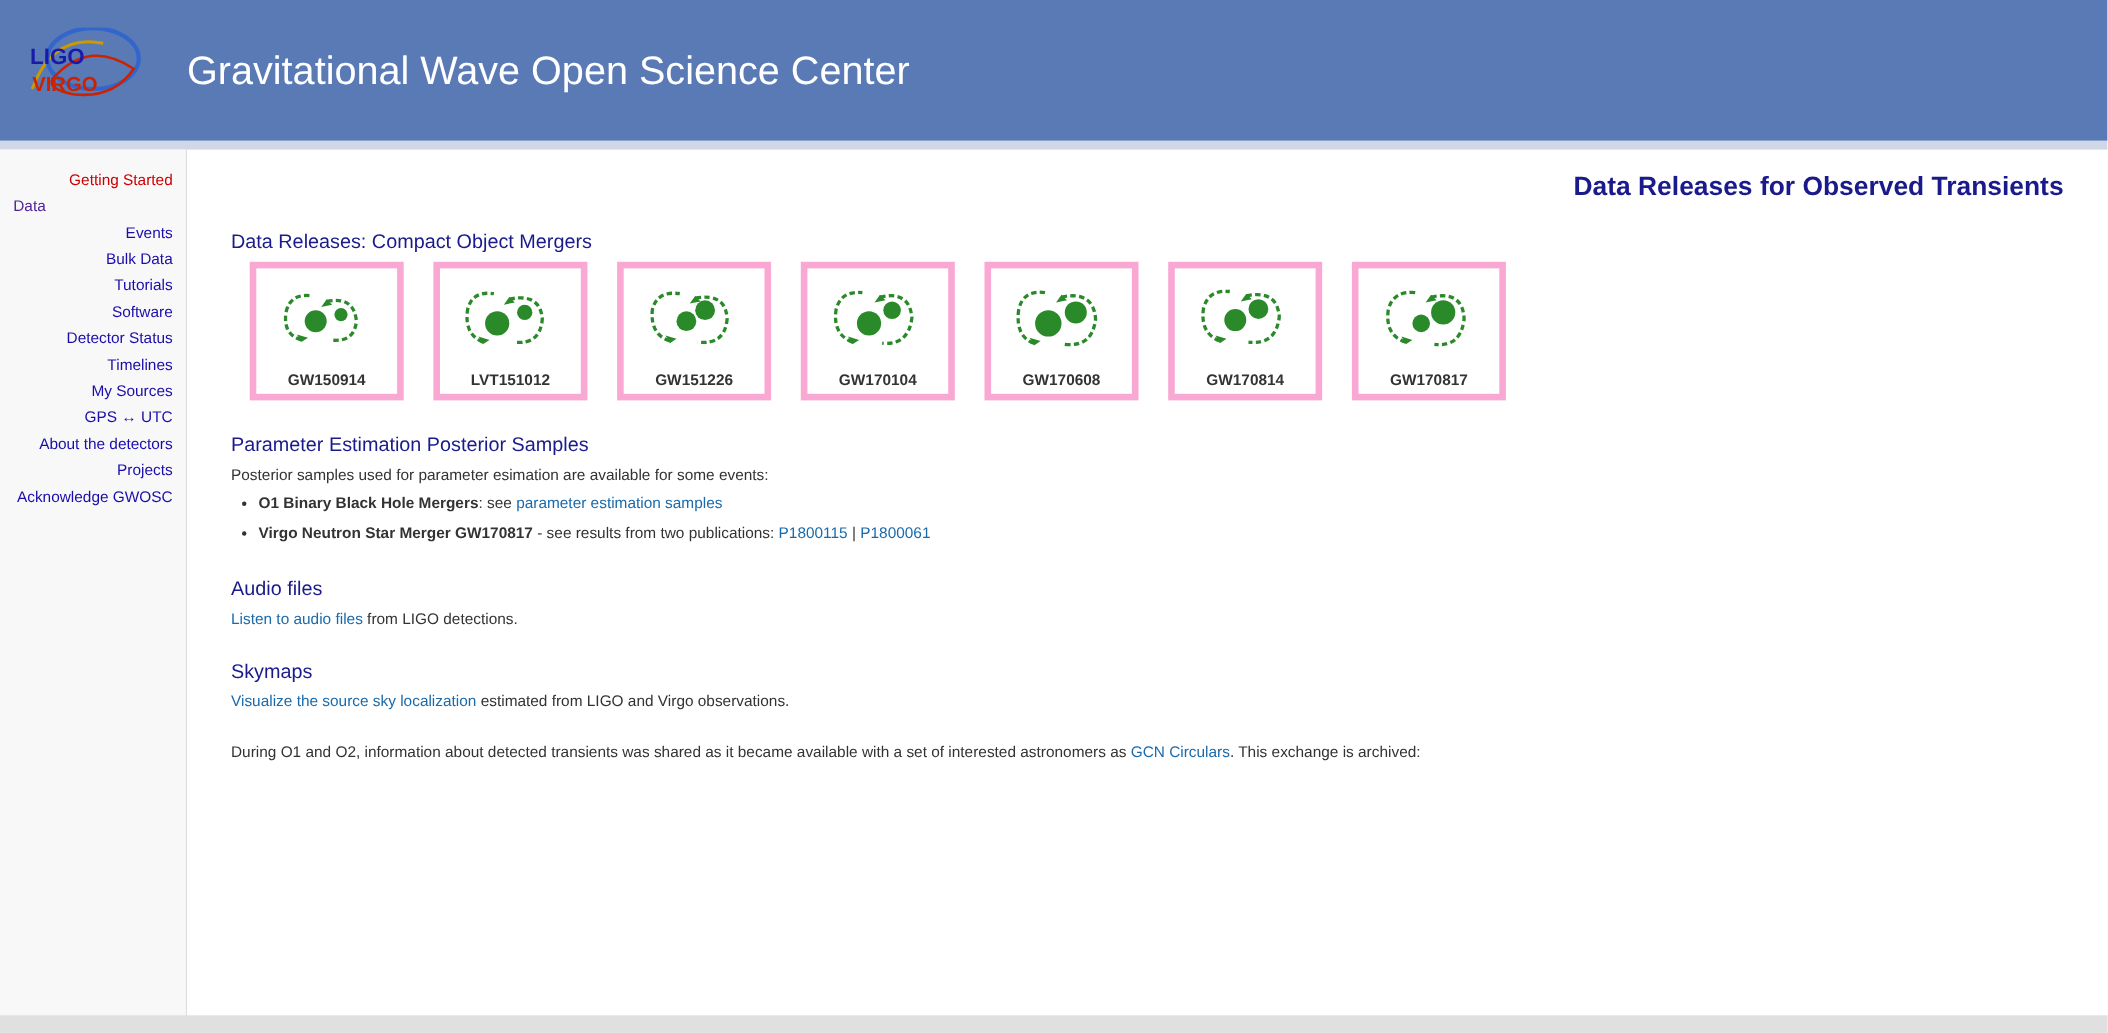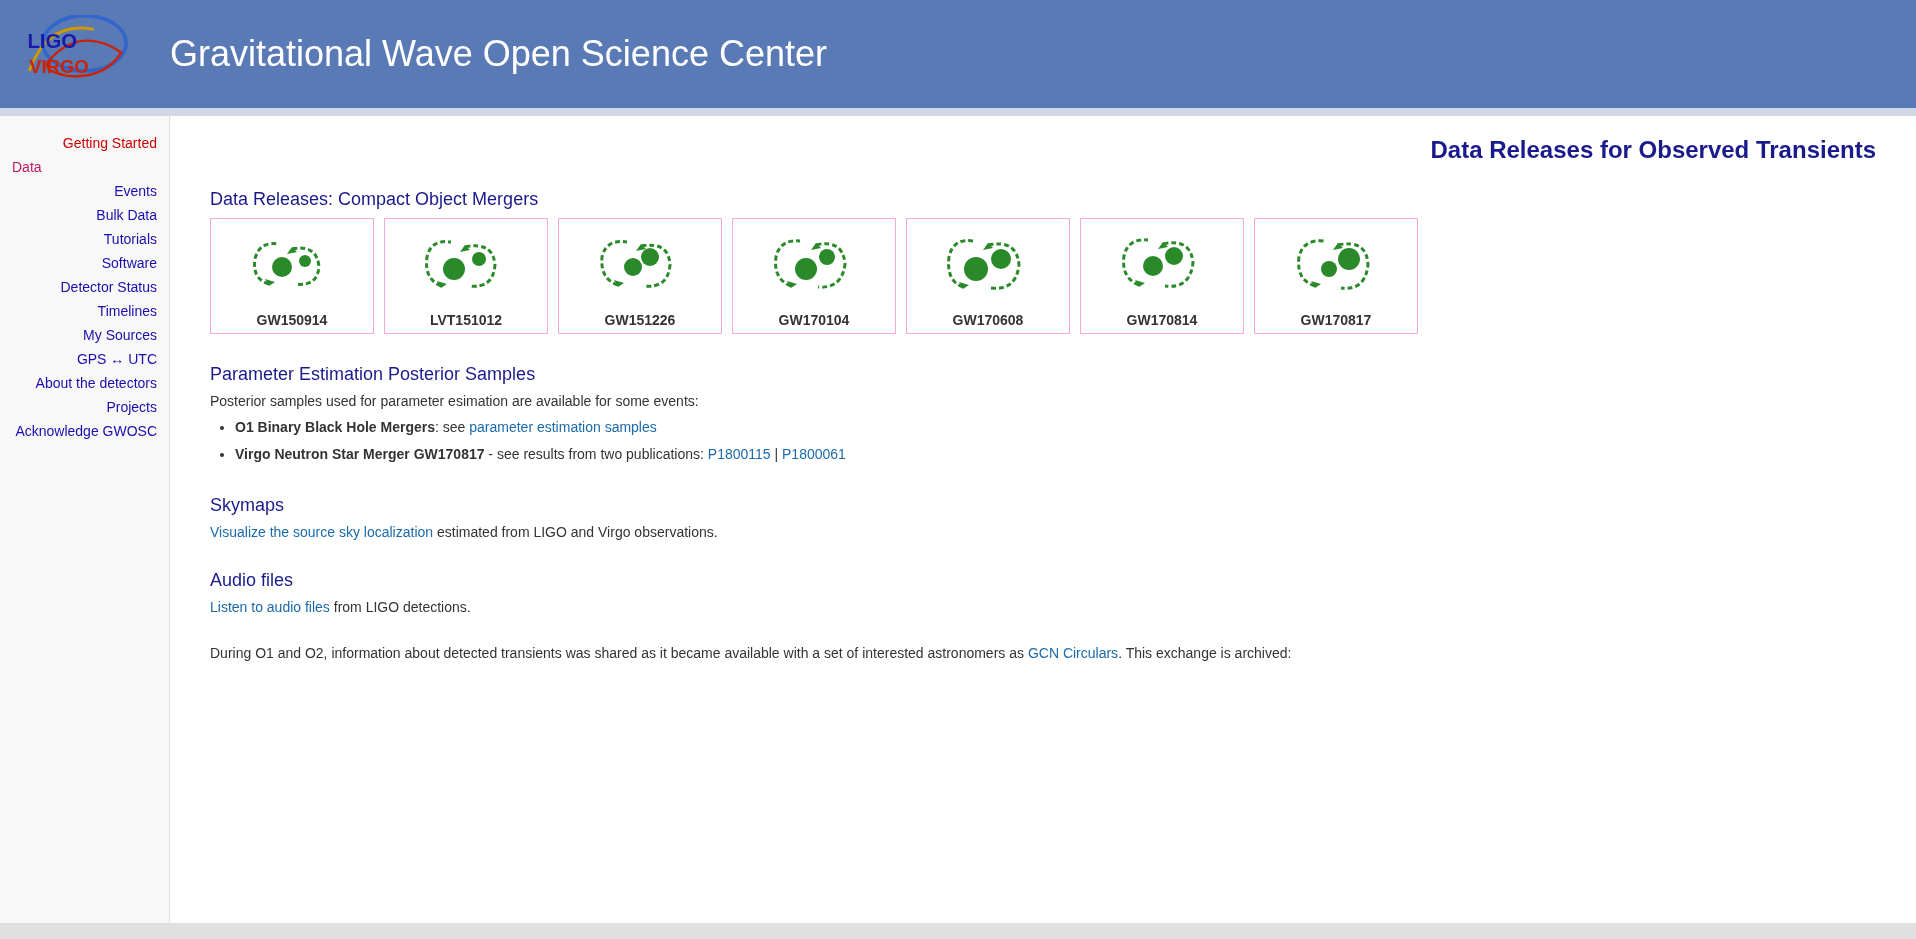--- a/index.html
+++ b/index.html
@@ -1,21 +1,21 @@
 <!DOCTYPE html>
 <html><head>
   <meta charset="utf-8">
   <style>
     * { margin: 0; padding: 0; box-sizing: border-box; }
     body { font-family: Arial, sans-serif; font-size: 14px; color: #333; background: #fff; }
 
     
     #header {
       background: #5a7ab5;
-      padding: 15px 20px;
+      padding: 25px 20px;
       display: flex;
       align-items: center;
       min-height: 95px;
     }
     #logo-area {
       width: 130px;
       flex-shrink: 0;
     }
     #logo-svg {
       width: 120px;
@@ -50,21 +50,21 @@
     }
     .sidebar-item {
       display: block;
       padding: 4px 2px;
       text-decoration: none;
       color: #1a0dab;
       font-size: 14px;
     }
     .sidebar-item.active { color: #cc0000; }
     .sidebar-item.sub { padding-left: 16px; }
-    .sidebar-item.plain { color: #be185d; }
+    .sidebar-item.plain { color: #4c1d95; }
 
     
     #main {
       flex: 1;
       padding: 20px 40px 40px 40px;
       overflow-x: hidden;
     }
 
     #page-heading {
       text-align: right;
@@ -89,26 +89,27 @@
 
     
     #events-grid {
       display: flex;
       flex-wrap: wrap;
       gap: 10px;
       margin-bottom: 30px;
     }
 
     .event-card {
-      border: 1px solid #f9a8d4;
-      width: 164px;
+      border: 6px solid #f9a8d4;
+      width: 140px;
       text-align: center;
       padding: 10px 5px 5px 5px;
       cursor: pointer;
       background: #fff;
+      margin-left: 17px;
     }
     .event-card svg {
       width: 90px;
       height: 75px;
     }
     .event-label {
       font-size: 14px;
       font-weight: bold;
       color: #333;
       margin-top: 5px;
@@ -286,34 +287,34 @@
         <li>
           <strong>O1 Binary Black Hole Mergers</strong>: see <a href="#">parameter estimation samples</a>
         </li>
         <li>
           <strong>Virgo Neutron Star Merger GW170817</strong> - see results from two publications: <a href="#">P1800115</a> | <a href="#">P1800061</a>
         </li>
       </ul>
     </div>
 
     <div class="content-section">
+      <h3 class="section-title">Audio files</h3>
+      <p>
+        <a href="#">Listen to audio files</a><span> from LIGO detections.</span>
+      </p>
+    </div>
+
+    <div class="content-section">
       <h3 class="section-title">Skymaps</h3>
       <p>
         <a href="#">Visualize the source sky localization</a><span> estimated from LIGO and Virgo observations.</span>
       </p>
     </div>
 
     <div class="content-section">
-      <h3 class="section-title">Audio files</h3>
-      <p>
-        <a href="#">Listen to audio files</a><span> from LIGO detections.</span>
-      </p>
-    </div>
-
-    <div class="content-section">
       <p>
         <span>During O1 and O2, information about detected transients was shared as it became available with a set of interested astronomers as </span><a href="#">GCN Circulars</a><span>. This exchange is archived:</span>
       </p>
     </div>
 
   </main>
 </div>
 
 <div id="scrollbar-area"></div>
 

